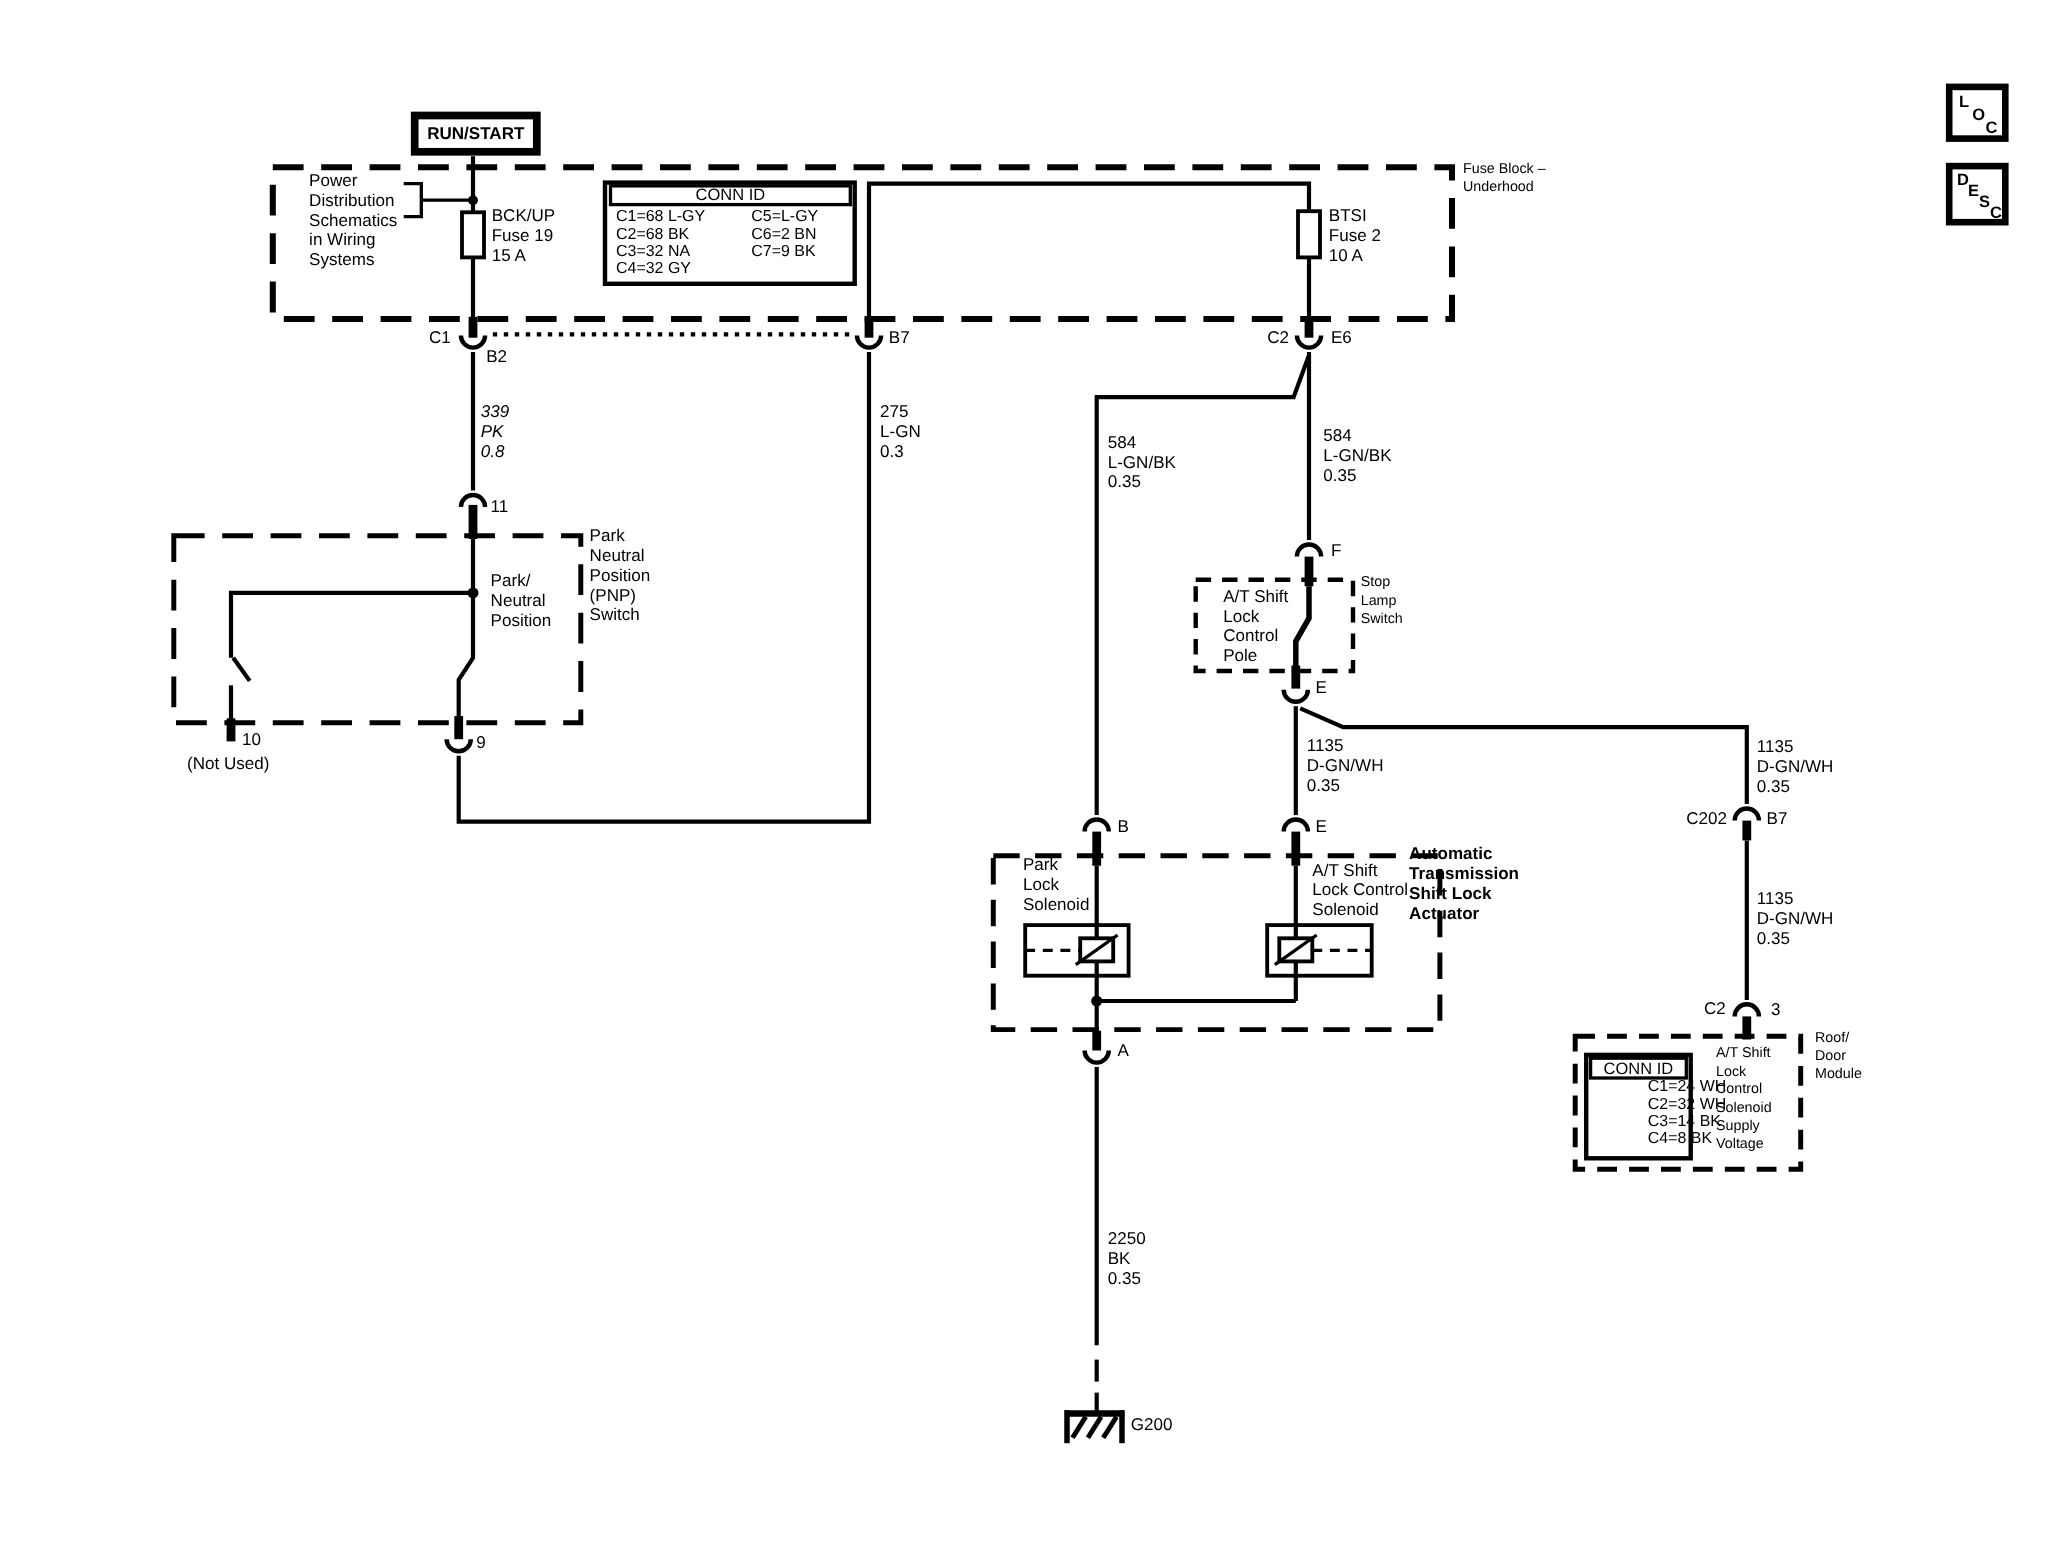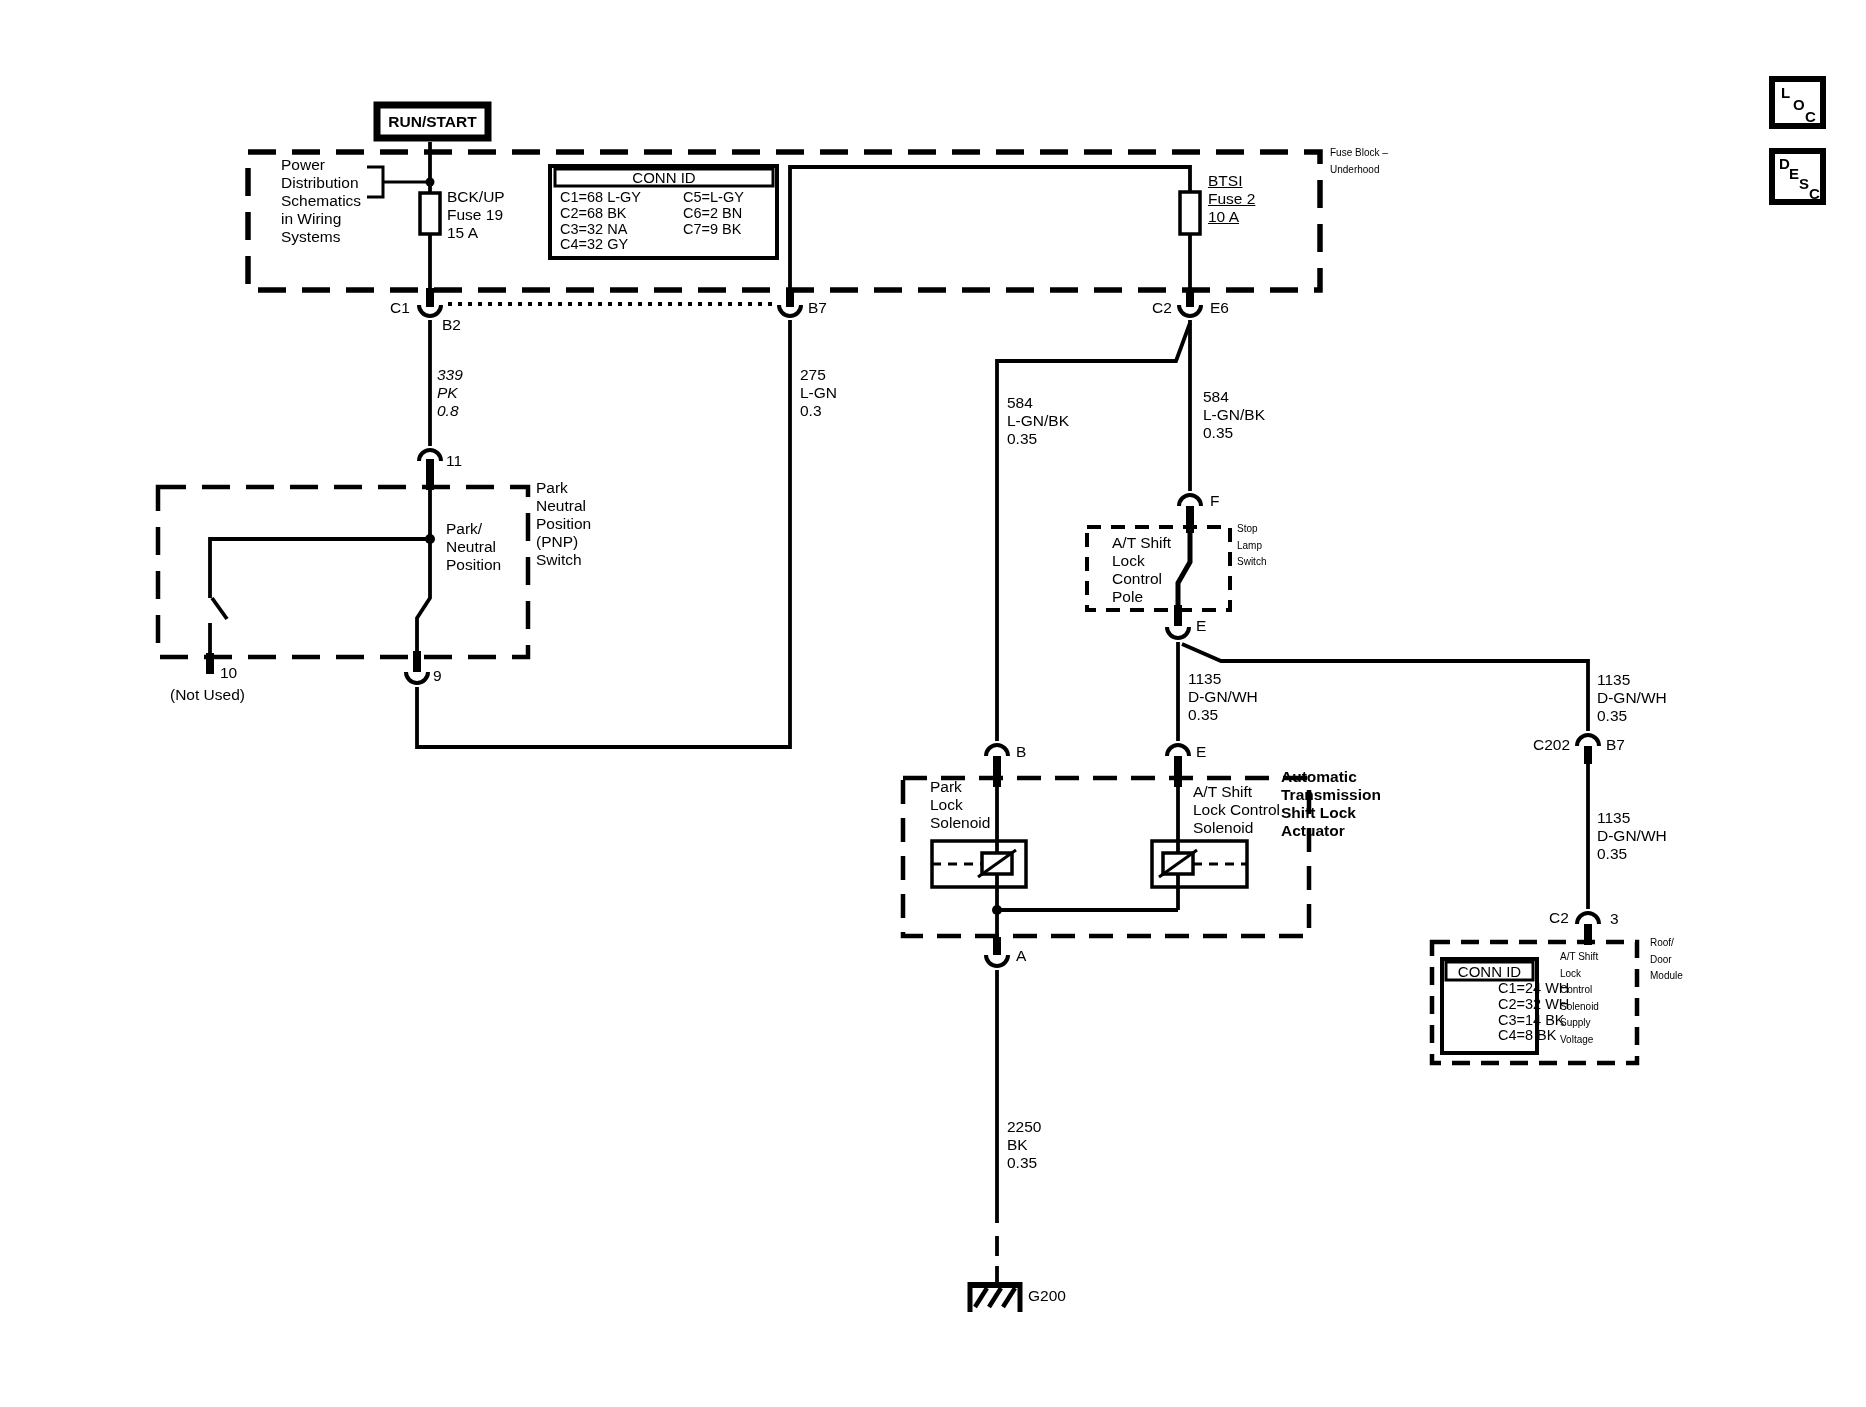--- a/index.html
+++ b/index.html
@@ -7,21 +7,21 @@
           font-family:"Liberation Sans",sans-serif;color:#000;}
   svg{position:absolute;left:0;top:0;}
   .w{stroke:#000;stroke-width:3.8;fill:none;}
   .w5{stroke:#000;stroke-width:5;fill:none;}
   .stub{stroke:#000;stroke-width:8;fill:none;}
   .cup{stroke:#000;stroke-width:4;fill:none;}
   .thin{stroke:#000;stroke-width:3;fill:none;}
   .dot{fill:#000;stroke:none;}
   .boxsolid{stroke:#000;fill:none;}
   .lbl{position:absolute;font-size:15.5px;line-height:18px;white-space:pre-line;}
-  .tight{font-size:10px;line-height:16.5px;}
+  .tight{font-size:13px;line-height:16.5px;}
   .tbl{font-size:14.5px;line-height:15.8px;white-space:pre-line;}
   .ctr{text-align:center;}
   .b{font-weight:bold;}
   .diag-box{position:absolute;border:6px solid #000;background:#fff;}
   .diag-ch{position:absolute;font-size:15px;line-height:15px;font-weight:bold;}
 </style>
 </head>
 <body>
 
 <div class="canvas">
@@ -132,21 +132,21 @@
   <div class="lbl tight" style="left:1330px;top:145px;">Fuse Block –
 Underhood</div>
   <div class="lbl" style="left:281px;top:156px;">Power
 Distribution
 Schematics
 in Wiring
 Systems</div>
   <div class="lbl" style="left:447px;top:188px;">BCK/UP
 Fuse 19
 15 A</div>
-  <div class="lbl" style="left:1208px;top:172px;text-decoration:underline;">BTSI
+  <div class="lbl" style="left:1208px;top:188px;">BTSI
 Fuse 2
 10 A</div>
 
   <div class="lbl ctr" style="left:555px;top:169px;width:218px;font-size:15px;">CONN ID</div>
   <div style="position:absolute;left:560px;top:190px;">
     <div class="tbl">C1=68 L-GY</div>
     <div class="tbl">C2=68 BK</div>
     <div class="tbl">C3=32 NA</div>
     <div class="tbl">C4=32 GY</div>
   </div>

